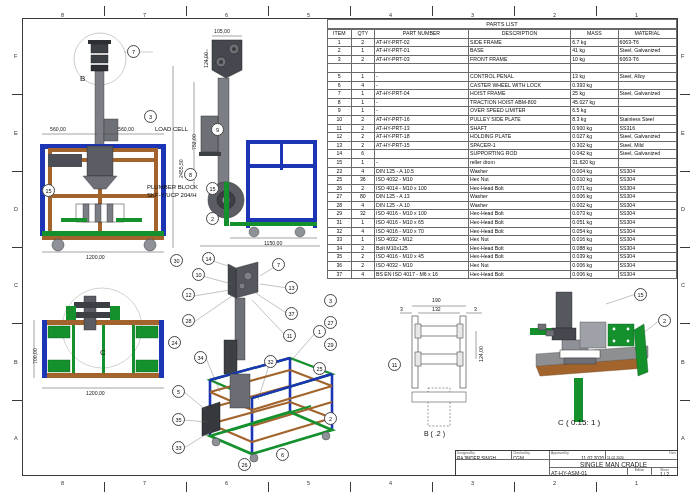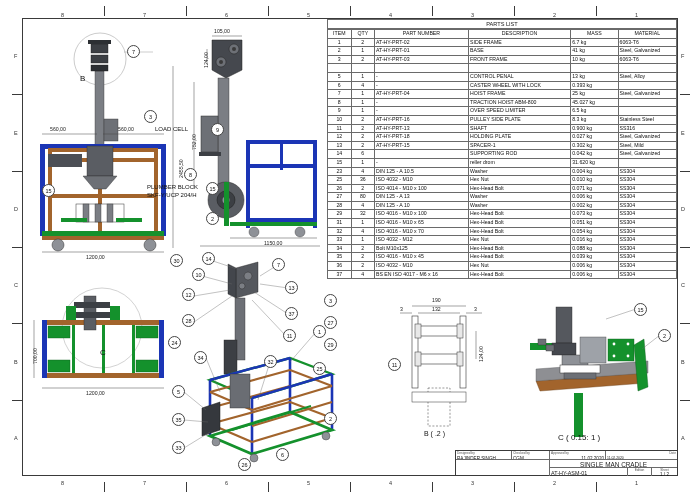--- a/index.html
+++ b/index.html
@@ -336,21 +336,21 @@
     </svg>
     <div class="dimtxt" style="left:34px;top:1px;">190</div>
     <div class="dimtxt" style="left:34px;top:10px;">132</div>
     <div class="dimtxt" style="left:2px;top:10px;">3</div>
     <div class="dimtxt" style="left:76px;top:10px;">3</div>
     <div class="dimtxt v" style="left:80px;top:66px;">124,00</div>
     <div class="lbl" style="left:26px;top:134px;font-size:7px;">B ( .2 )</div>
     <div class="bal" style="left:-10px;top:62px;">11</div>
   </div>
 
-  <div class="view" style="left:530px;top:307px;width:160px;height:150px;">
+  <div class="view" style="left:530px;top:292px;width:160px;height:150px;">
     <svg width="160" height="150">
 
       <polygon points="6,74 112,66 116,76 10,84" fill="#a2642c" stroke="#6b3f18" stroke-width=".4"></polygon>
       <polygon points="6,62 118,54 118,66 6,74" fill="#8e8f93" stroke="#56585c" stroke-width=".4"></polygon>
 
       <rect x="0" y="36" width="30" height="7" fill="#14912c"></rect>
       <rect x="78" y="32" width="26" height="22" fill="#14912c" stroke="#0c5c1c" stroke-width=".4"></rect>
       <circle cx="84" cy="37" r="1.4" fill="#fff"></circle>
         <circle cx="98" cy="37" r="1.4" fill="#fff"></circle>
       <circle cx="84" cy="49" r="1.4" fill="#fff"></circle>

